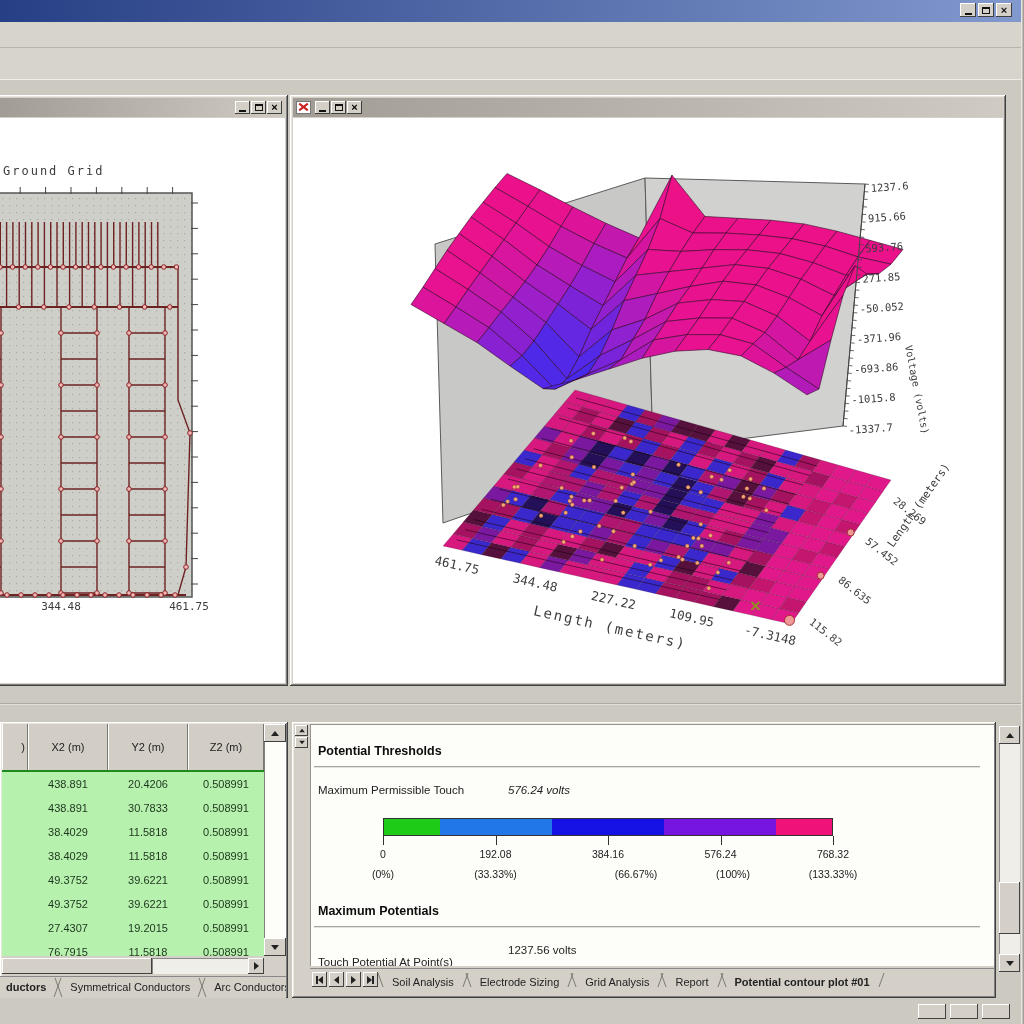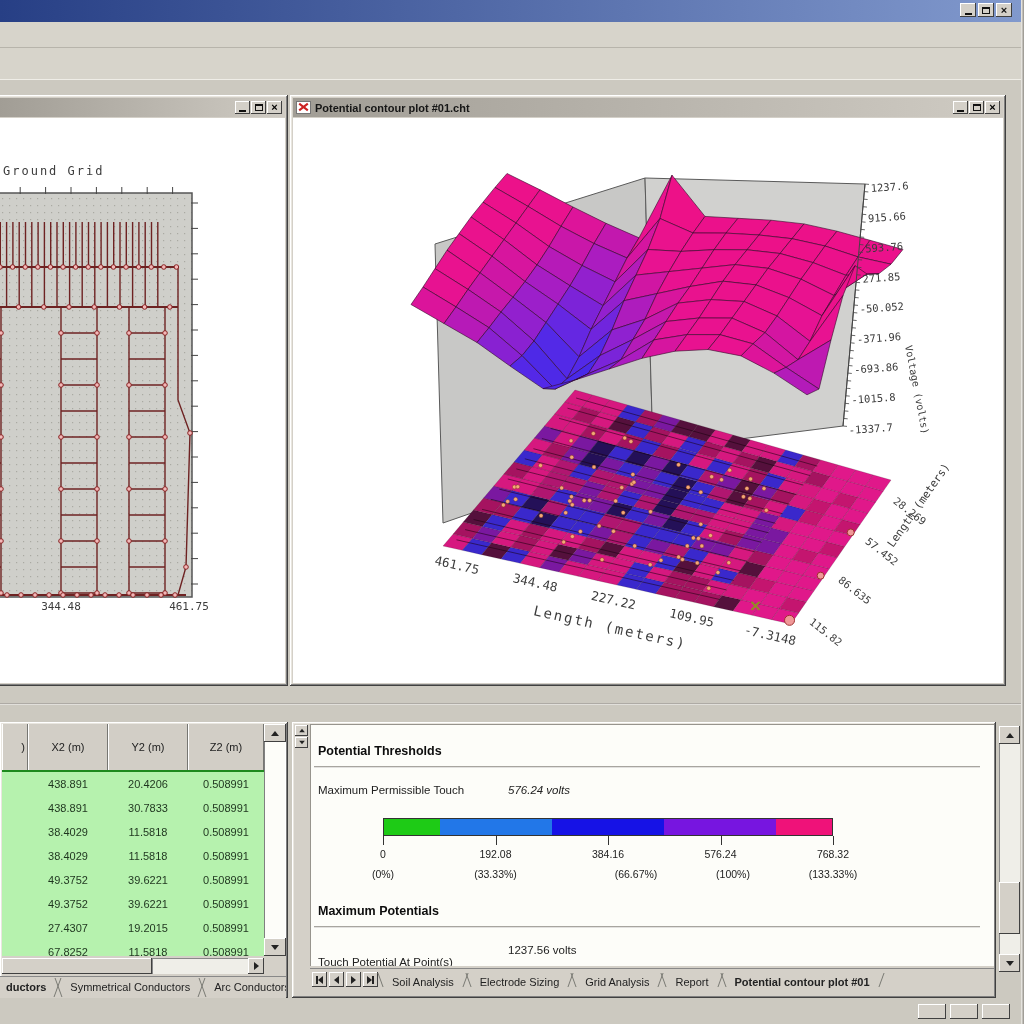--- a/index.html
+++ b/index.html
@@ -347,21 +347,20 @@
           <text x="4" y="57" font-size="12" letter-spacing="2">Ground Grid</text>
           <text x="62" y="492" font-size="11" text-anchor="middle">344.48</text>
           <text x="190" y="492" font-size="11" text-anchor="middle">461.75</text>
         </svg>
     </div>
   </div>
 
   <div class="win bev-out" style="left:290px;top:95px;width:716px;height:591px;">
     <div class="wtitle">
       <span class="doc-icon"></span>
-      <span class="txt">Potential contour plot #01.cht</span>
       <span class="wbtns">
         <span class="wbtn bev-btn">
             <span class="gmin"></span>
           </span>
         <span class="wbtn bev-btn">
             <span class="gmax"></span>
           </span>
         <span class="wbtn bev-btn">
             <span class="gx">×</span>
           </span>
@@ -892,21 +891,21 @@
             <div class="tdc" style="width: 76px;">0.508991</div>
           </div>
           <div class="tr">
             <div class="tdc" style="width: 26px;"></div>
             <div class="tdc" style="width: 80px;">27.4307</div>
             <div class="tdc" style="width: 80px;">19.2015</div>
             <div class="tdc" style="width: 76px;">0.508991</div>
           </div>
           <div class="tr">
             <div class="tdc" style="width: 26px;"></div>
-            <div class="tdc" style="width: 80px;">67.8252</div>
+            <div class="tdc" style="width: 80px;">76.7915</div>
             <div class="tdc" style="width: 80px;">11.5818</div>
             <div class="tdc" style="width: 76px;">0.508991</div>
           </div>
         </div>
     </div>
     <div class="vscroll bev-in">
       <div class="sbtn bev-btn" style="left:0;top:0;">
           <span class="t-up"></span>
         </div>
       <div class="sbtn bev-btn" style="left:0;bottom:0;">

